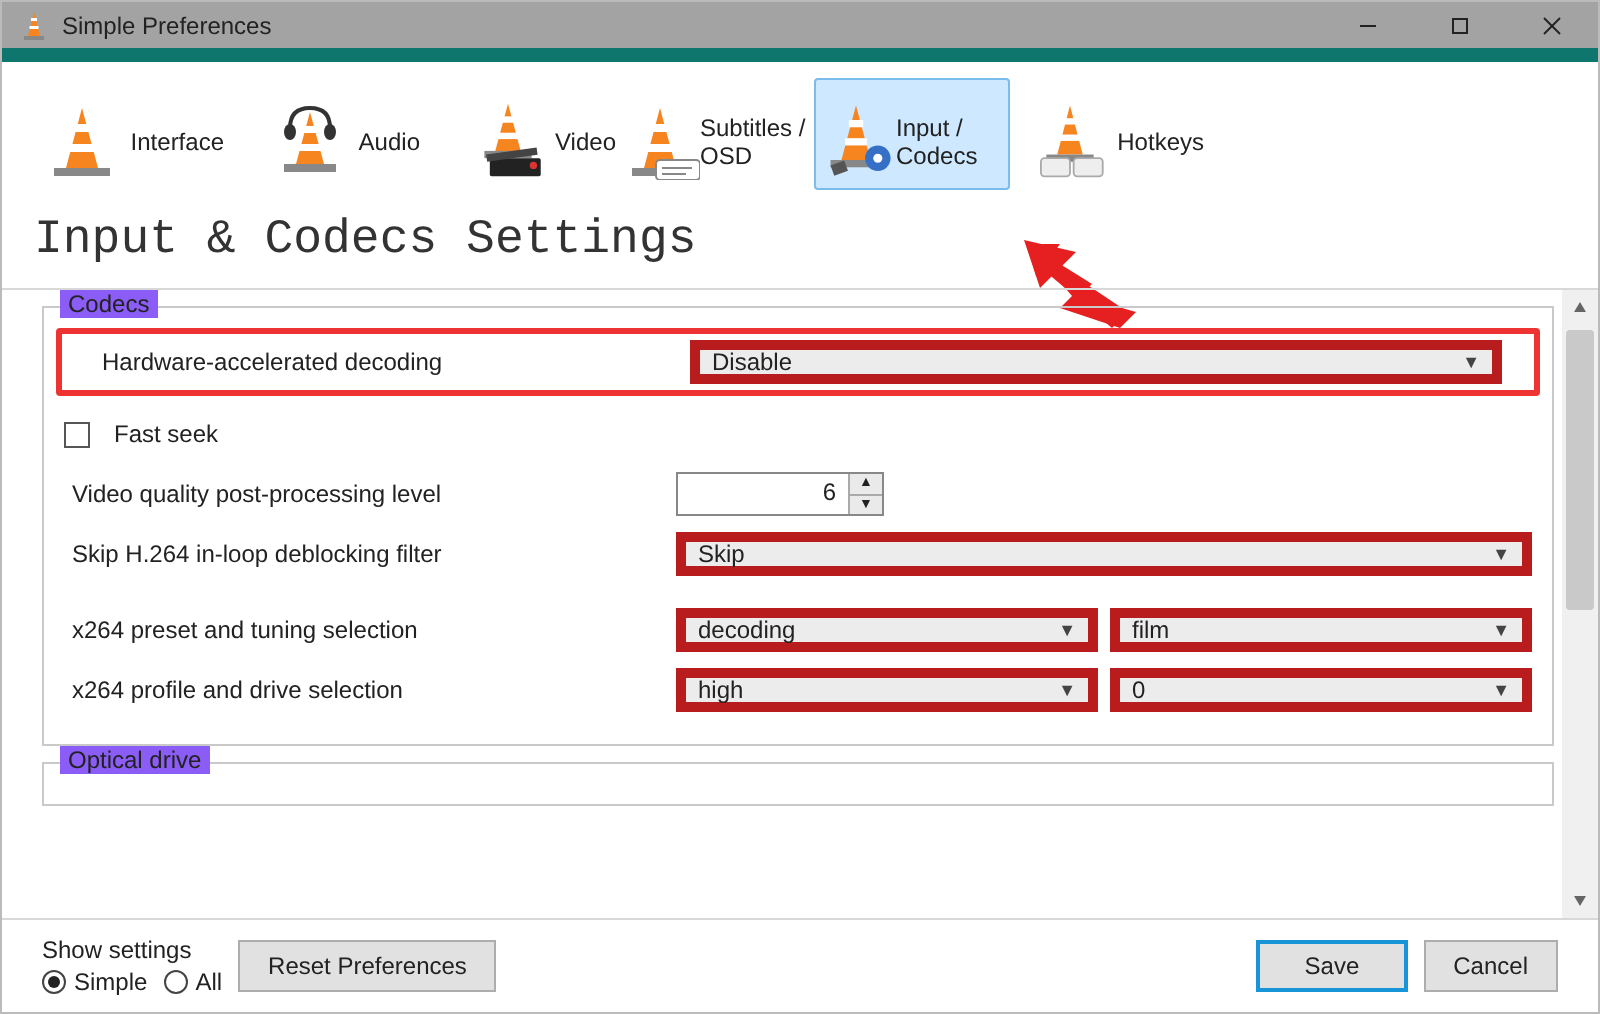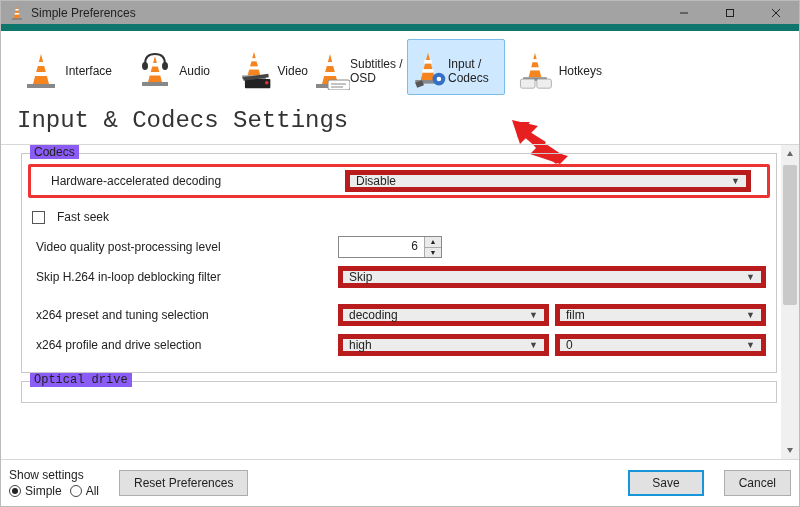--- a/index.html
+++ b/index.html
@@ -61,21 +61,21 @@
   .cb { width:13px; height:13px; border:1px solid #555; display:inline-block; margin-right:6px; background:#fff;}
 
   
   .spinwrap { width:104px; height:22px; border:1px solid #888; display:flex; }
   .spinwrap .spinval { flex:1; text-align:right; padding:2px 6px 0 0; font-size:12px; border-right:1px solid #aaa;}
   .spinwrap .spinbtns { width:16px; display:flex; flex-direction:column; }
   .spinwrap .spinbtns div { flex:1; border-bottom:1px solid #aaa; display:flex; align-items:center; justify-content:center; font-size:7px; background:#eaeaea;}
   .spinwrap .spinbtns div:last-child{border-bottom:none;}
 
   
-  .footer { display:flex; align-items:center; padding:8px 8px; gap:20px; }
+  .footer { display:flex; align-items:center; padding:8px 20px; gap:8px; }
   .showset { display:flex; flex-direction:column; font-size:12px; }
   .radios { display:flex; align-items:center; gap:8px; margin-top:2px;}
   .radio { display:flex; align-items:center; font-size:12px; }
   .radio .dot { width:12px; height:12px; border-radius:50%; border:1px solid #444; margin-right:4px; position:relative; background:#fff;}
   .radio .dot.checked::after { content:""; position:absolute; width:6px; height:6px; background:#222; border-radius:50%; top:2px; left:2px;}
   .btn { height:26px; border:1px solid #adadad; background:#e1e1e1; padding:0 14px; font-size:12px; cursor:pointer; display:flex; align-items:center; }
   .btn.primary { border:2px solid #1795d8; padding:0 22px; }
   .spacer { flex:1; }
 
   
@@ -280,21 +280,21 @@
               </div>
               <div class="select">
                 <span class="seltext">0</span>
                 <span class="chev">▼</span>
               </div>
             </div>
           </div>
         </div>
       </div>
 
-      <div class="groupbox" style="padding-bottom:4px;font-family:Liberation Mono, monospace;">
+      <div class="groupbox" style="padding-bottom:4px;">
         <span class="grouptitle">Optical drive</span>
         <div style="height:4px"></div>
       </div>
 
     </div>
 
     <div class="scrollbar">
       <div class="arrow top">
           <svg width="8" height="8" viewBox="0 0 8 8">
             <polygon points="4,1 7,6 1,6" fill="#666"></polygon>

